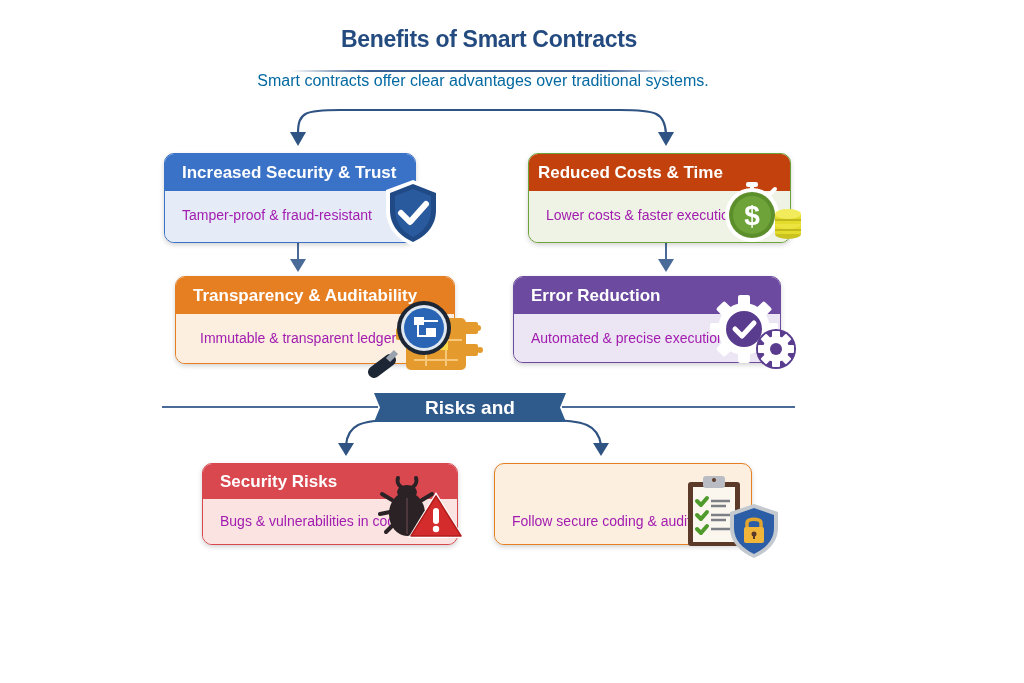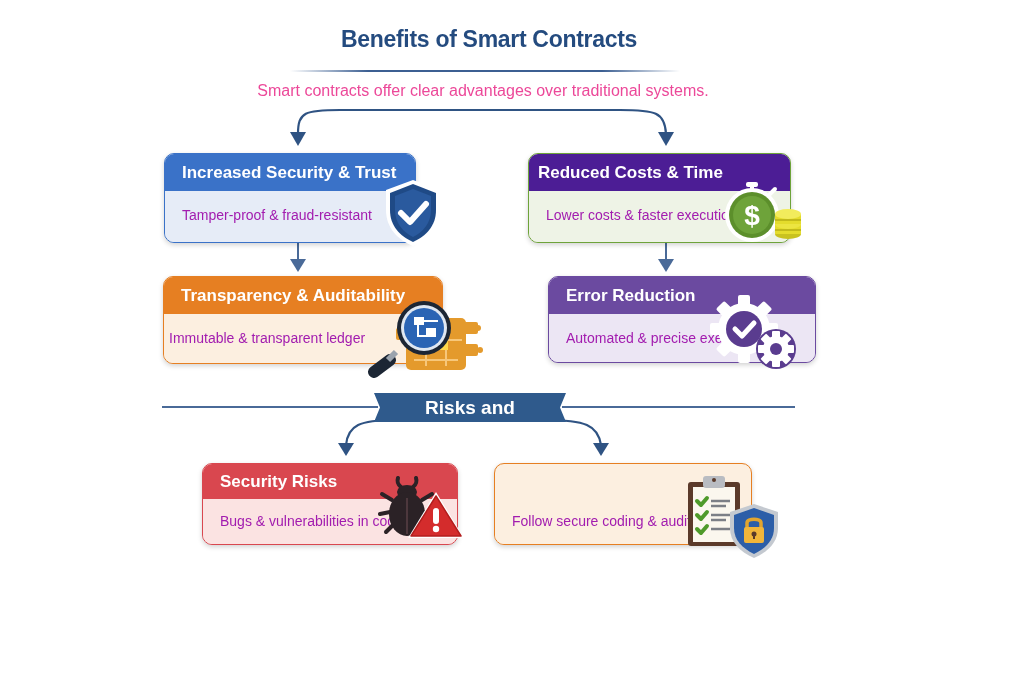--- a/index.html
+++ b/index.html
@@ -1,19 +1,19 @@
 <!DOCTYPE html>
 <html><head>
 <meta charset="utf-8">
 <style>
   html, body { margin:0; padding:0; background:#ffffff; }
   body { width:1024px; height:683px; position:relative; overflow:hidden; font-family:"Liberation Sans", sans-serif; }
   .title { position:absolute; left:0; width:978px; top:26px; text-align:center; font-size:23px; font-weight:bold; color:#244b7f; letter-spacing:-0.3px; }
   .title-rule { position:absolute; left:290px; width:390px; top:70px; height:2px; background:linear-gradient(90deg, rgba(36,75,127,0), #3c5f92 20%, #3c5f92 80%, rgba(36,75,127,0)); }
-  .subtitle { position:absolute; left:0; width:966px; top:82px; text-align:center; font-size:16px; color:#ec4899; }
+  .subtitle { position:absolute; left:0; width:966px; top:72px; text-align:center; font-size:16px; color:#0369a1; }
   .card { position:absolute; border-radius:10px; overflow:hidden; box-shadow:0 2px 5px rgba(0,0,0,0.18); }
   .card .hdr { height:37px; color:#fff; font-weight:bold; font-size:17px; line-height:37px; padding-left:17px; white-space:nowrap; }
   .card .body { position:absolute; top:37px; left:0; right:0; bottom:0; font-size:14px; color:#a21caf; padding-left:17px; line-height:49px; white-space:nowrap; }
   .icon { position:absolute; }
   .connector { position:absolute; left:0; top:0; }
   .banner { position:absolute; left:374px; top:393px; width:192px; height:29px; }
   .banner-label { position:absolute; left:374px; top:393px; width:192px; height:29px; line-height:29px; text-align:center; color:#fff; font-weight:bold; font-size:19px; }
 </style>
 </head>
 <body>
@@ -53,42 +53,42 @@
   <div class="body" style="background:#e6ecf7;">Tamper-proof &amp; fraud-resistant</div>
 </div>
 <svg class="icon" style="left:382px; top:178px;" width="62" height="70" viewBox="0 0 62 70">
   <path d="M31 2 L58 12 L58 32 C58 50 46 62 31 68 C16 62 4 50 4 32 L4 12 Z" fill="#ffffff"></path>
   <path d="M31 6 L54 15 L54 32 C54 48 44 58 31 64 C18 58 8 48 8 32 L8 15 Z" fill="#1f4a86"></path>
   <path d="M31 11 L49 18 L49 32 C49 45 41 54 31 59 C21 54 13 45 13 32 L13 18 Z" fill="#2a5a9e"></path>
   <path d="M19 35 L28 44 L44 26" fill="none" stroke="#ffffff" stroke-width="6" stroke-linecap="round" stroke-linejoin="round"></path>
 </svg>
 
 <div class="card" style="left:528px; top:153px; width:261px; height:88px; background:#eef3e6; border:1.5px solid #6ea33a;">
-  <div class="hdr" style="background:#4c1d95;padding-left:9px;">Reduced Costs &amp; Time</div>
+  <div class="hdr" style="background:#c2410c;padding-left:9px;">Reduced Costs &amp; Time</div>
   <div class="body" style="background:#eef3e6;">Lower costs &amp; faster execution</div>
 </div>
 <svg class="icon" style="left:722px; top:180px;" width="82" height="64" viewBox="0 0 82 64">
   <rect x="24" y="2" width="12" height="5" rx="2" fill="#ffffff"></rect>
   <rect x="28" y="5" width="4" height="6" fill="#ffffff"></rect>
   <circle cx="30" cy="35" r="27" fill="#ffffff"></circle>
   <circle cx="30" cy="35" r="23" fill="#5c8f2b"></circle>
   <circle cx="30" cy="35" r="19" fill="#6ea33a"></circle>
   <line x1="48" y1="14" x2="53" y2="9" stroke="#ffffff" stroke-width="4" stroke-linecap="round"></line>
   <text x="30" y="45" text-anchor="middle" font-family="Liberation Sans, sans-serif" font-weight="bold" font-size="28" fill="#ffffff">$</text>
   <ellipse cx="66" cy="54" rx="13" ry="5" fill="#c9c21f"></ellipse>
   <rect x="53" y="44" width="26" height="10" fill="#e4dc2c"></rect>
   <ellipse cx="66" cy="44" rx="13" ry="5" fill="#ece541"></ellipse>
   <rect x="53" y="34" width="26" height="10" fill="#e4dc2c"></rect>
   <ellipse cx="66" cy="34" rx="13" ry="5" fill="#f2ec5c"></ellipse>
   <path d="M53 40 L79 40 M53 50 L79 50" stroke="#b7ae15" stroke-width="1.5"></path>
 </svg>
 
-<div class="card" style="left:163px; top:276px; width:278px; height:86px; background:#fcefe0; border:1.5px solid #e67f22;">
+<div class="card" style="left:175px; top:276px; width:278px; height:86px; background:#fcefe0; border:1.5px solid #e67f22;">
   <div class="hdr" style="background:#e67f22;">Transparency &amp; Auditability</div>
-  <div class="body" style="background:#fcefe0; padding-left:5px;">Immutable &amp; transparent ledger</div>
+  <div class="body" style="background:#fcefe0; padding-left:24px;">Immutable &amp; transparent ledger</div>
 </div>
 <svg class="icon" style="left:366px; top:300px;" width="122" height="78" viewBox="0 0 122 78">
 
   <rect x="40" y="18" width="60" height="52" rx="5" fill="#e49a2c"></rect>
   <rect x="30" y="28" width="14" height="12" rx="2" fill="#e49a2c"></rect>
   <rect x="96" y="22" width="16" height="12" rx="2" fill="#e49a2c"></rect>
   <rect x="98" y="44" width="14" height="12" rx="2" fill="#e49a2c"></rect>
   <path d="M48 60 H92 M60 24 V66 M80 24 V66 M50 40 H96" stroke="#f7c77a" stroke-width="2" fill="none"></path>
   <rect x="72" y="40" width="10" height="10" fill="#ffd84a"></rect>
   <circle cx="114" cy="50" r="3" fill="#e49a2c"></circle>
@@ -97,21 +97,21 @@
   <line x1="24" y1="60" x2="8" y2="72" stroke="#1c2634" stroke-width="12" stroke-linecap="round"></line>
   <line x1="30" y1="52" x2="22" y2="60" stroke="#9aa3ad" stroke-width="6"></line>
   <circle cx="58" cy="28" r="27" fill="#1c2634"></circle>
   <circle cx="58" cy="28" r="23" fill="#dfe7f1"></circle>
   <circle cx="58" cy="28" r="20" fill="#2a64b4"></circle>
   <rect x="48" y="17" width="10" height="8" fill="#ffffff"></rect>
   <rect x="60" y="28" width="10" height="9" fill="#ffffff"></rect>
   <path d="M58 21 H72 M52 25 V36 H60" stroke="#ffffff" stroke-width="2" fill="none"></path>
 </svg>
 
-<div class="card" style="left:548px; top:276px; width:266px; height:85px; background:#ece6f4; border:1.5px solid #6b4aa0;">
+<div class="card" style="left:513px; top:276px; width:266px; height:85px; background:#ece6f4; border:1.5px solid #6b4aa0;">
   <div class="hdr" style="background:#6b4aa0;">Error Reduction</div>
   <div class="body" style="background:#ece6f4;">Automated &amp; precise execution</div>
 </div>
 <svg class="icon" style="left:708px; top:293px;" width="92" height="78" viewBox="0 0 92 78">
   <g transform="translate(36,36)">
     <g fill="#ffffff">
       <rect x="-6" y="-34" width="12" height="12" rx="2"></rect>
       <rect x="-6" y="22" width="12" height="12" rx="2"></rect>
       <rect x="-34" y="-6" width="12" height="12" rx="2"></rect>
       <rect x="22" y="-6" width="12" height="12" rx="2"></rect>

